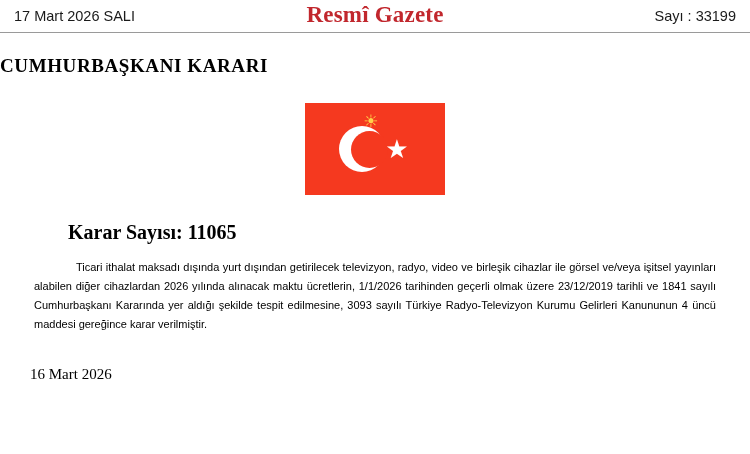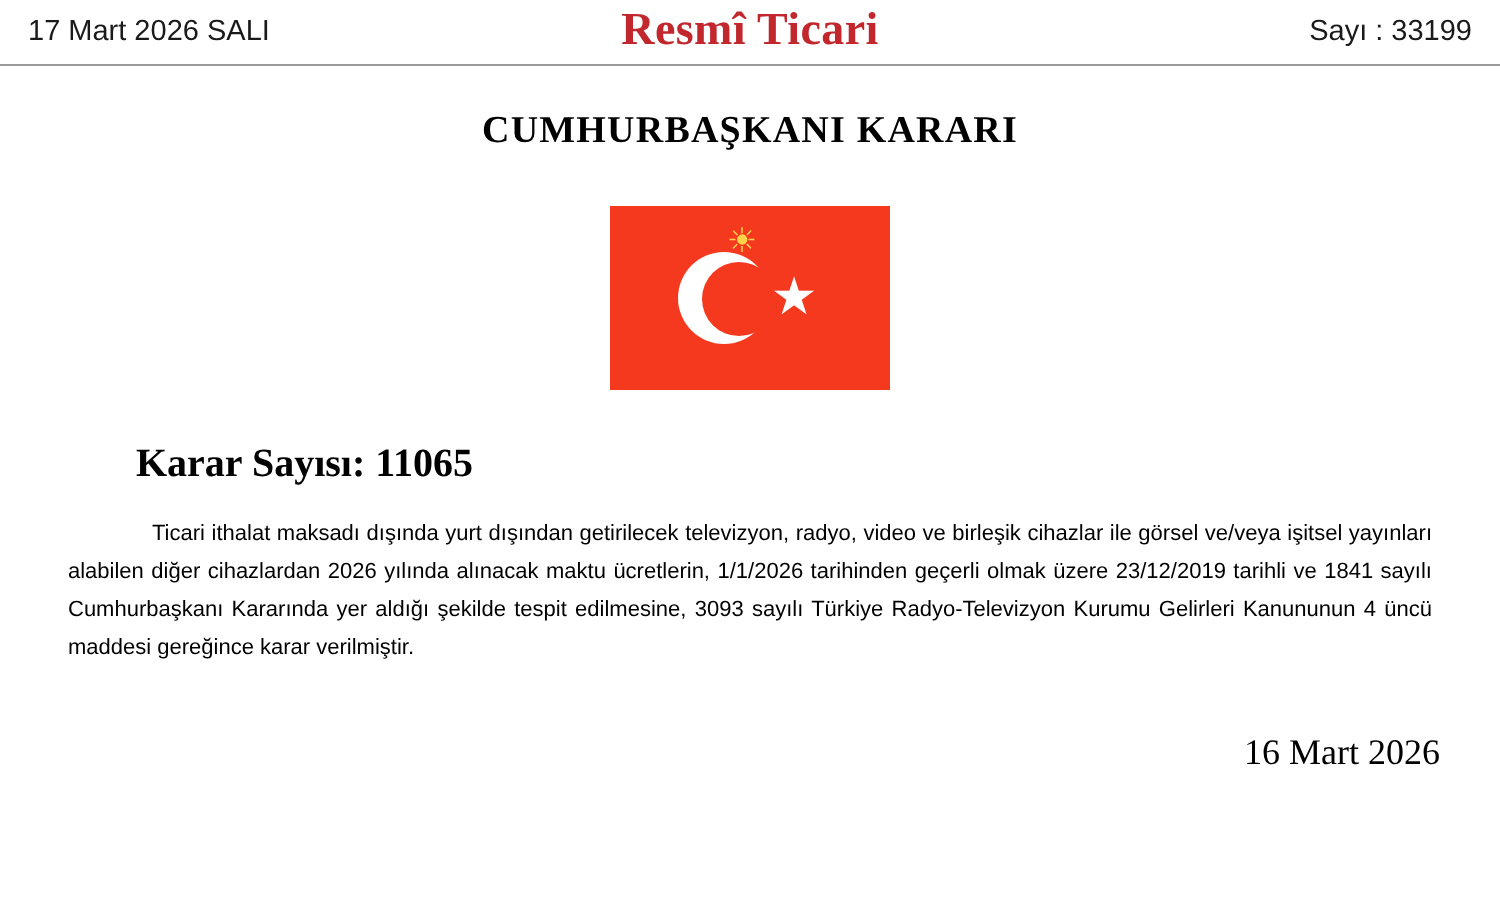--- a/index.html
+++ b/index.html
@@ -54,21 +54,21 @@
     color: #1a1a1a;
     white-space: nowrap;
   }
   .rule {
     height: 1px;
     background: #9a9a9a;
     margin: 0;
   }
   
   .doc-heading {
-    text-align: center;
+    text-align: left;
     font-family: "Liberation Serif", serif;
     font-size: 19px;
     font-weight: bold;
     letter-spacing: 0.6px;
     margin-top: 22px;
   }
   
   .emblem-wrap {
     display: flex;
     justify-content: center;
@@ -140,33 +140,33 @@
     margin-top: 14px;
     font-family: Liberation Sans, sans-serif;
     font-size: 11px;
     line-height: 1.72;
     text-align: justify;
     text-indent: 42px;
     padding: 0 4px;
   }
   .sign-date {
     margin-top: 32px;
-    text-align: right;
+    text-align: left;
     font-family: "Liberation Serif", serif;
-    font-size: 18px;
+    font-size: 15px;
   }
 </style>
 </head>
 <body>
 
 <div class="page">
 
   <div class="masthead">
     <div class="masthead-date">17 Mart 2026 SALI</div>
-    <div class="masthead-title">Resmî Ticari</div>
+    <div class="masthead-title">Resmî Gazete</div>
     <div class="masthead-issue">Sayı : 33199</div>
   </div>
 
   <div class="rule"></div>
 
   <div class="doc-heading">CUMHURBAŞKANI KARARI</div>
 
   <div class="emblem-wrap">
     <div class="flag">
       <div class="sun">☀</div>

